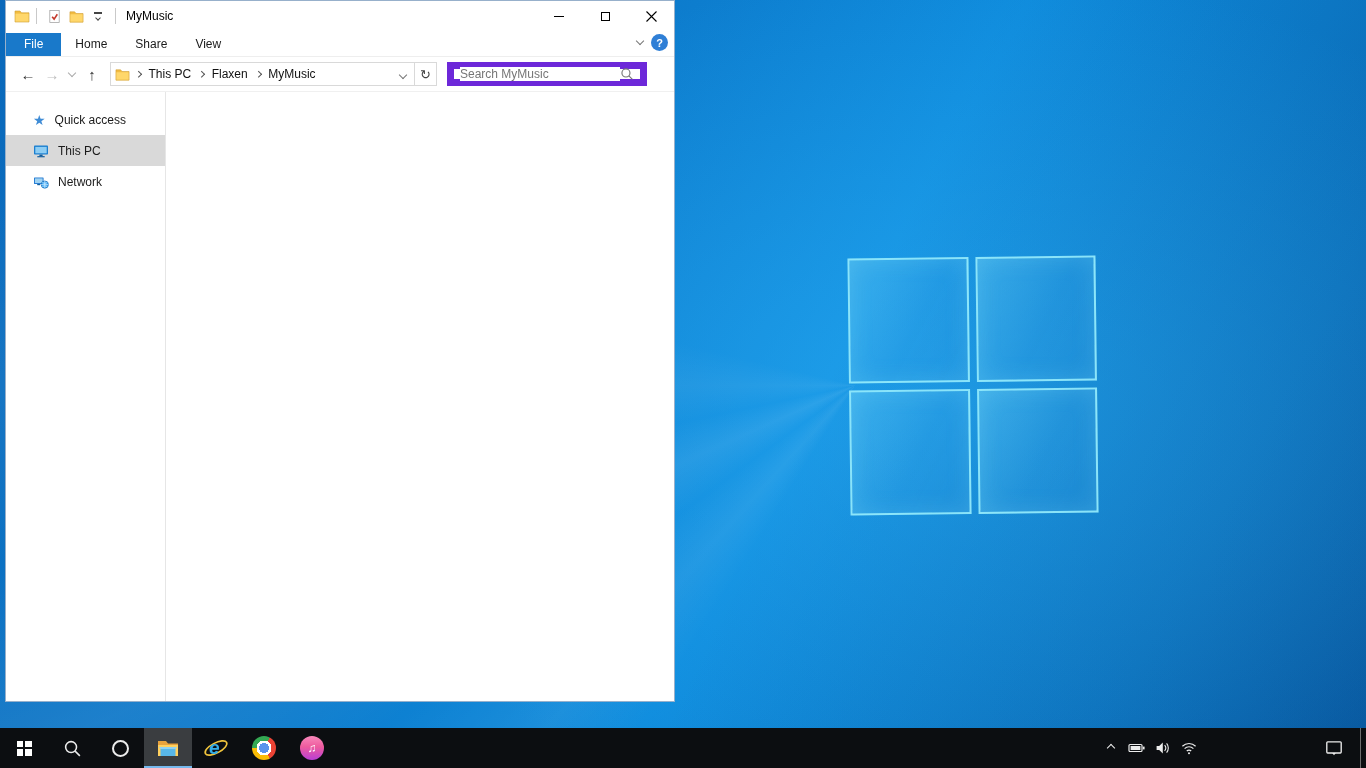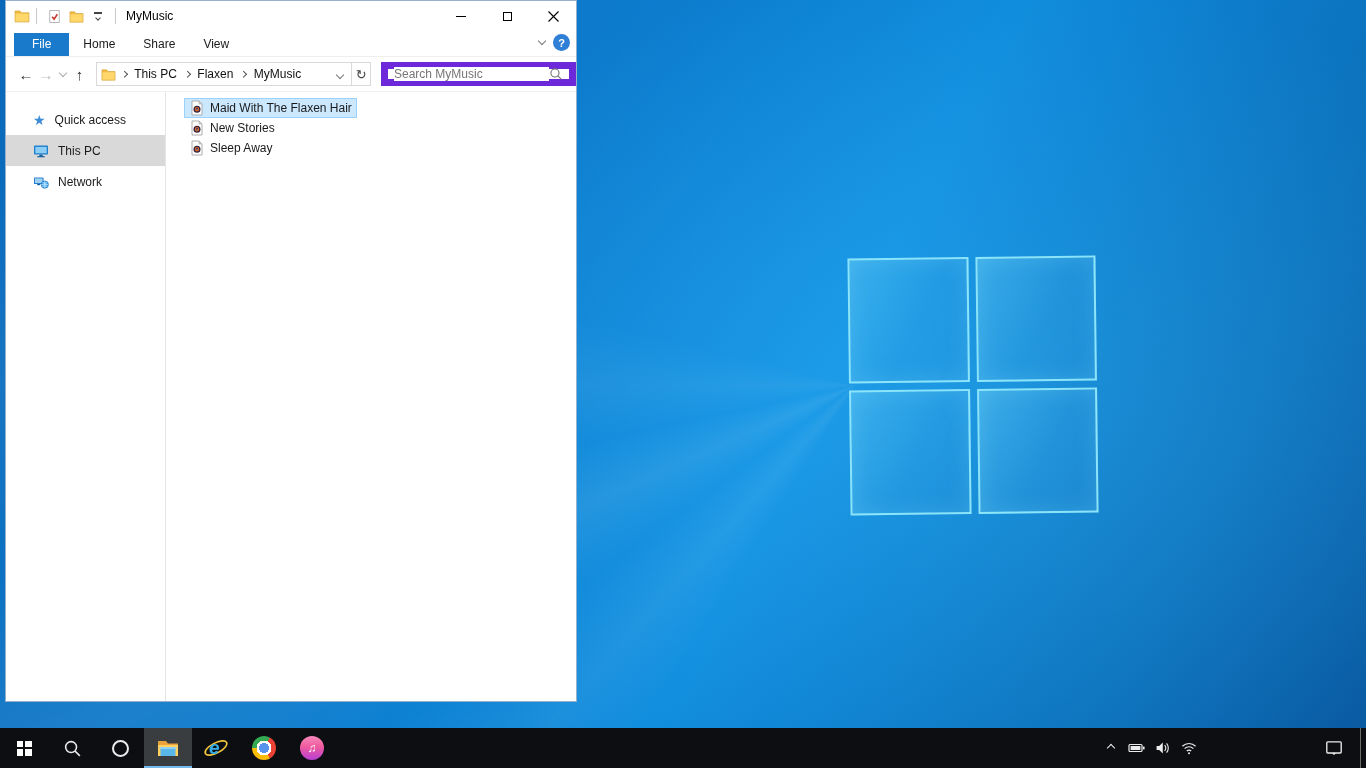--- a/index.html
+++ b/index.html
@@ -22,35 +22,35 @@
       linear-gradient(295deg, rgba(3,40,86,.20), rgba(3,40,86,0) 42%);
   }
   .winlogo { position:absolute; left:849px; top:257px; width:248px; height:257px;
     display:grid; grid-template-columns:1fr 1fr; grid-template-rows:1fr 1fr; gap:7px;
     transform:rotate(-0.7deg); }
   .pane { border:2px solid rgba(150,236,252,.9);
     background:linear-gradient(118deg, rgba(140,230,252,.28), rgba(90,185,240,.12) 55%, rgba(60,150,225,.10));
     box-shadow:inset 0 0 22px rgba(140,228,252,.22); }
 
   
-  .window { position:absolute; left:5px; top:0; width:572px; height:702px;
+  .window { position:absolute; left:5px; top:0; width:670px; height:702px;
     background:#fff; border:1px solid rgba(25,80,140,.45); display:flex; flex-direction:column; }
 
   .titlebar { height:30px; display:flex; align-items:center; padding-left:8px; background:#fff; }
   .tb-sep { width:1px; height:16px; background:#c9c9c9; margin:0 6px; }
   .qat-btn { width:22px; height:22px; display:flex; align-items:center; justify-content:center; }
   .qat-dd { display:flex; flex-direction:column; align-items:center; width:16px; }
   .qat-dd .bar { width:8px; height:1.5px; background:#444; margin-bottom:2px; }
   .title-text { margin-left:4px; color:#000; }
   .caption { margin-left:auto; display:flex; height:30px; }
   .cap-btn { width:46px; height:30px; display:flex; align-items:center; justify-content:center; }
   .min-glyph { width:10px; height:1px; background:#000; }
   .max-glyph { width:9px; height:9px; border:1px solid #000; }
 
-  .tabrow { height:26px; display:flex; align-items:flex-end; padding-left:8px;
+  .tabrow { height:26px; display:flex; align-items:flex-end; 
     background:#fff; border-bottom:1px solid #eee; position:relative; }
   .tab { padding:4px 14px 5px; color:#1a1a1a; }
   .tab.file { background:#1979ca; color:#fff; padding:4px 18px 5px; }
   .ribbon-right { position:absolute; right:6px; top:3px; display:flex; align-items:center; gap:8px; }
   .help-btn { width:17px; height:17px; border-radius:50%; background:#2f7fd6; color:#fff;
     display:flex; align-items:center; justify-content:center; font-size:11px; font-weight:bold; }
 
   .navrow { height:34px; display:flex; align-items:center; padding-left:10px; background:#fff; }
   .nav-btn { width:24px; height:24px; display:flex; align-items:center; justify-content:center;
     font-size:15px; color:#333; }
@@ -289,42 +289,20 @@
         <span>This PC</span>
       </div>
       <div class="side-item">
         <svg width="16" height="16">
             <use href="#sym-network"></use>
           </svg>
         <span>Network</span>
       </div>
     </div>
 
-    <div class="filepane">
-      <div class="file-list">
-        <div class="file-row selected">
-          <svg width="16" height="16">
-              <use href="#sym-audio"></use>
-            </svg>
-          <span class="fname">Maid With The Flaxen Hair</span>
-        </div>
-        <div class="file-row">
-          <svg width="16" height="16">
-              <use href="#sym-audio"></use>
-            </svg>
-          <span class="fname">New Stories</span>
-        </div>
-        <div class="file-row">
-          <svg width="16" height="16">
-              <use href="#sym-audio"></use>
-            </svg>
-          <span class="fname">Sleep Away</span>
-        </div>
-      </div>
-    </div>
   </div>
 
 </div>
 
 <div class="taskbar">
   <div class="tb-btn">
     <div class="start-grid">
         <div></div>
         <div></div>
         <div></div>

